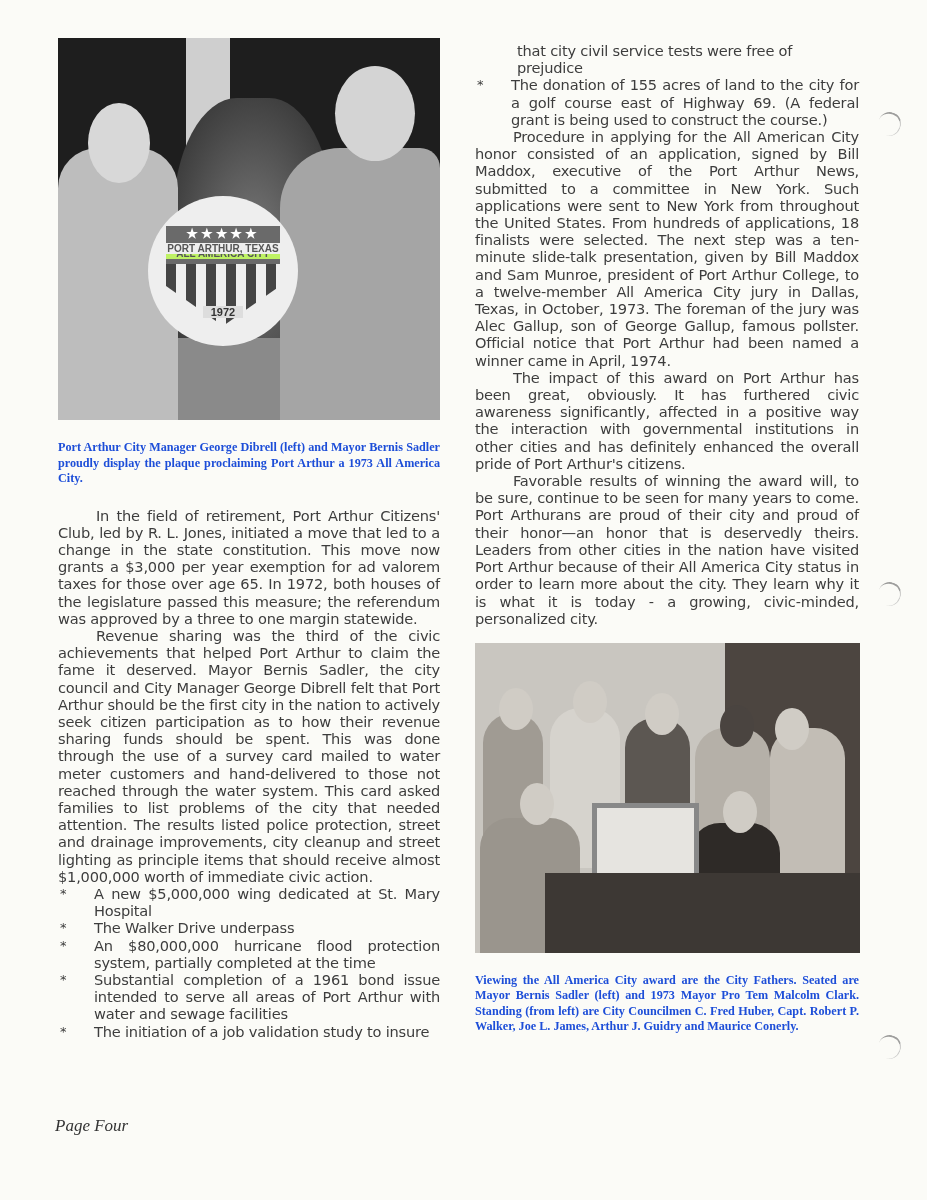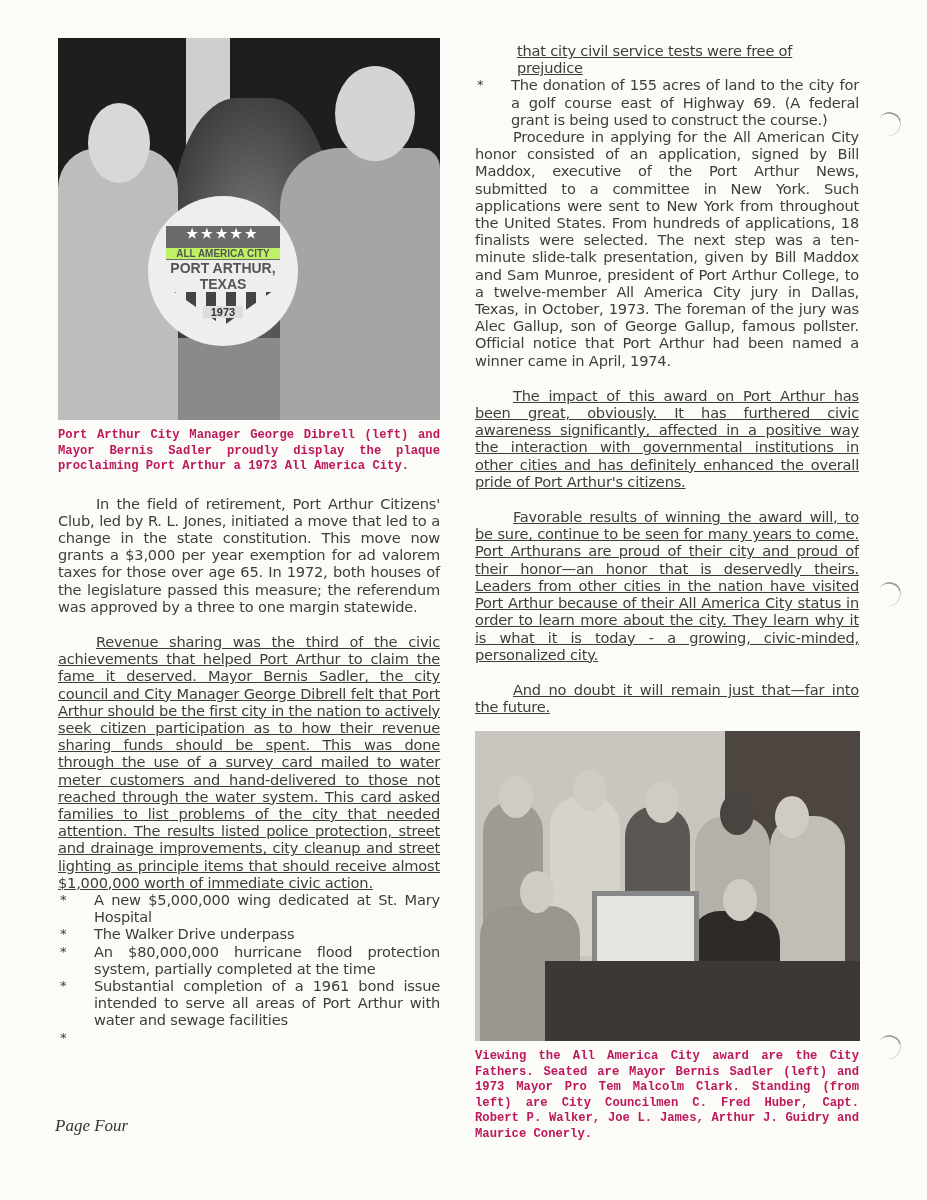--- a/index.html
+++ b/index.html
@@ -13,39 +13,39 @@
   .col-left { left: 58px; top: 38px; width: 382px; }
   .col-right { left: 475px; top: 42px; width: 384px; }
 
   .photo {
     position: relative; overflow: hidden; background: #777;
   }
   .photo1 { width: 382px; height: 382px; background: #2b2b2b; }
   .photo2 { width: 385px; height: 310px; background: #a9a6a0; margin-top: 16px; }
 
   .caption {
-    font-family: Liberation Mono, monospace; font-weight: bold;
-    font-size: 12.2px; line-height: 15.5px; color: #be185d;
-    text-align: justify; margin-top: 8px;
+    font-family: Liberation Serif, serif; font-weight: bold;
+    font-size: 12.2px; line-height: 15.5px; color: #1d4ed8;
+    text-align: justify; margin-top: 20px;
   }
   .body-text p {
     margin: 0; font-size: 14.6px; line-height: 17.2px; text-align: justify;
     text-indent: 38px; letter-spacing: -0.2px; color: #3d3d3d;
   }
   .body-text.left { margin-top: 20px; }
-  .body-text p + p { margin-top: 18px; text-decoration: underline; }
+  .body-text p + p { margin-top: 0; }
   ul.bullets { list-style: none; margin: 0; padding: 0; }
   ul.bullets li {
     position: relative; padding-left: 36px; font-size: 14.6px; line-height: 17.2px;
     text-align: justify; letter-spacing: -0.2px; color: #3d3d3d;
   }
   ul.bullets li .star {
     position: absolute; left: 2px; top: 0; font-size: 13px;
   }
-  .cont { padding-left: 42px; font-size: 14.6px; line-height: 17.2px; letter-spacing:-0.2px; color:#3d3d3d;text-decoration:underline; }
+  .cont { padding-left: 42px; font-size: 14.6px; line-height: 17.2px; letter-spacing:-0.2px; color:#3d3d3d; }
   .footer {
     position: absolute; left: 55px; top: 1116px;
     font-family: "Liberation Serif", serif; font-style: italic;
     font-size: 17px; color: #333;
   }
   .punch { position: absolute; right: 26px; width: 22px; height: 22px;
     border-top: 2px solid #777; border-right: 1px solid #bbb; border-radius: 50%; transform: rotate(20deg); opacity:.7; }
 
   
   .p1-wall { position:absolute; left:0; top:0; width:100%; height:230px; background:#1e1e1e; }
@@ -55,21 +55,21 @@
   .p1-man-l { position:absolute; left:0; top:110px; width:120px; height:272px; background:#bdbdbd; border-radius:40px 40px 0 0; }
   .p1-head-l { position:absolute; left:30px; top:65px; width:62px; height:80px; background:#d8d8d8; border-radius:50%; }
   .p1-man-r { position:absolute; right:0; top:110px; width:160px; height:272px; background:#a5a5a5; border-radius:60px 20px 0 0; }
   .p1-head-r { position:absolute; right:25px; top:28px; width:80px; height:95px; background:#d4d4d4; border-radius:50%; }
   .plaque { position:absolute; left:90px; top:158px; width:150px; height:150px; border-radius:50%; background:#eeeeee; }
   .shield { position:absolute; left:18px; top:30px; width:114px; height:100px; background: repeating-linear-gradient(90deg, #444 0 10px, #eee 10px 20px); clip-path: polygon(0 0, 100% 0, 100% 60%, 50% 100%, 0 60%); }
   .shield-top { position:absolute; left:18px; top:30px; width:114px; height:38px; background:#6a6a6a; }
   .plaque-text { position:absolute; left:18px; width:114px; text-align:center; font-family:"Liberation Sans",sans-serif; font-weight:bold; color:#fff; }
   .pt-stars { top:30px; font-size:13px; letter-spacing:3px; }
   .pt-line1 { top:52px; font-size:10px; background:#bef264; color:#555; }
-  .pt-line2 { top:64px; font-size:14px; color:#555; background:#eee; }
+  .pt-line2 { top:47px; font-size:10px; color:#555; background:#eee; }
   .pt-year { top:110px; font-size:11px; color:#333; width:40px; left:55px; background:#ddd; }
 
   
   .p2-wall { position:absolute; left:0; top:0; width:100%; height:100%; background:linear-gradient(90deg,#c9c6c0 0%, #c9c6c0 65%, #4c4540 65%, #4c4540 100%); }
   .p2-table { position:absolute; left:70px; top:230px; width:315px; height:80px; background:#3d3834; }
   .p2-person { position:absolute; background:#a09b93; border-radius:30px 30px 0 0; }
   .p2-head { position:absolute; width:34px; height:42px; background:#d0ccc5; border-radius:50%; }
   .p2-frame { position:absolute; left:117px; top:160px; width:97px; height:85px; background:#e6e4e0; border:5px solid #888; }
 </style>
 </head>
@@ -84,48 +84,47 @@
     <div class="p1-man-l"></div>
     <div class="p1-head-l"></div>
     <div class="p1-man-r"></div>
     <div class="p1-head-r"></div>
     <div class="plaque">
       <div class="shield"></div>
       <div class="shield-top"></div>
       <div class="plaque-text pt-stars">★★★★★</div>
       <div class="plaque-text pt-line1">ALL AMERICA CITY</div>
       <div class="plaque-text pt-line2">PORT ARTHUR, TEXAS</div>
-      <div class="plaque-text pt-year">1973</div>
+      <div class="plaque-text pt-year">1972</div>
     </div>
   </div>
   <div class="caption">Port Arthur City Manager George Dibrell (left) and Mayor Bernis Sadler proudly display the plaque proclaiming Port Arthur a 1973 All America City.</div>
 
   <div class="body-text left">
     <p>In the field of retirement, Port Arthur Citizens' Club, led by R. L. Jones, initiated a move that led to a change in the state constitution. This move now grants a $3,000 per year exemption for ad valorem taxes for those over age 65. In 1972, both houses of the legislature passed this measure; the referendum was approved by a three to one margin statewide.</p>
     <p>Revenue sharing was the third of the civic achievements that helped Port Arthur to claim the fame it deserved. Mayor Bernis Sadler, the city council and City Manager George Dibrell felt that Port Arthur should be the first city in the nation to actively seek citizen participation as to how their revenue sharing funds should be spent. This was done through the use of a survey card mailed to water meter customers and hand-delivered to those not reached through the water system. This card asked families to list problems of the city that needed attention. The results listed police protection, street and drainage improvements, city cleanup and street lighting as principle items that should receive almost $1,000,000 worth of immediate civic action.</p>
   </div>
   <ul class="bullets">
     <li><span class="star">*</span><span>A new $5,000,000 wing dedicated at St. Mary Hospital</span></li>
     <li><span class="star">*</span><span>The Walker Drive underpass</span></li>
     <li><span class="star">*</span><span>An $80,000,000 hurricane flood protection system, partially completed at the time</span></li>
     <li><span class="star">*</span><span>Substantial completion of a 1961 bond issue intended to serve all areas of Port Arthur with water and sewage facilities</span></li>
-    <li><span class="star">*</span></li>
+    <li><span class="star">*</span><span>The initiation of a job validation study to insure</span></li>
   </ul>
 </div>
 
 <div class="col col-right">
   <div class="cont">that city civil service tests were free of prejudice</div>
   <ul class="bullets">
     <li><span class="star">*</span><span>The donation of 155 acres of land to the city for a golf course east of Highway 69. (A federal grant is being used to construct the course.)</span></li>
   </ul>
   <div class="body-text">
     <p>Procedure in applying for the All American City honor consisted of an application, signed by Bill Maddox, executive of the Port Arthur News, submitted to a committee in New York. Such applications were sent to New York from throughout the United States. From hundreds of applications, 18 finalists were selected. The next step was a ten-minute slide-talk presentation, given by Bill Maddox and Sam Munroe, president of Port Arthur College, to a twelve-member All America City jury in Dallas, Texas, in October, 1973. The foreman of the jury was Alec Gallup, son of George Gallup, famous pollster. Official notice that Port Arthur had been named a winner came in April, 1974.</p>
     <p>The impact of this award on Port Arthur has been great, obviously. It has furthered civic awareness significantly, affected in a positive way the interaction with governmental institutions in other cities and has definitely enhanced the overall pride of Port Arthur's citizens.</p>
     <p>Favorable results of winning the award will, to be sure, continue to be seen for many years to come. Port Arthurans are proud of their city and proud of their honor—an honor that is deservedly theirs. Leaders from other cities in the nation have visited Port Arthur because of their All America City status in order to learn more about the city. They learn why it is what it is today - a growing, civic-minded, personalized city.</p>
-    <p>And no doubt it will remain just that—far into the future.</p>
   </div>
 
   <div class="photo photo2">
     <div class="p2-wall"></div>
     <div class="p2-person" style="left:8px;top:70px;width:60px;height:200px;"></div>
     <div class="p2-head" style="left:24px;top:45px;"></div>
     <div class="p2-person" style="left:75px;top:65px;width:70px;height:160px;background:#d6d3cd;"></div>
     <div class="p2-head" style="left:98px;top:38px;"></div>
     <div class="p2-person" style="left:150px;top:75px;width:65px;height:90px;background:#5c5752;"></div>
     <div class="p2-head" style="left:170px;top:50px;"></div>

